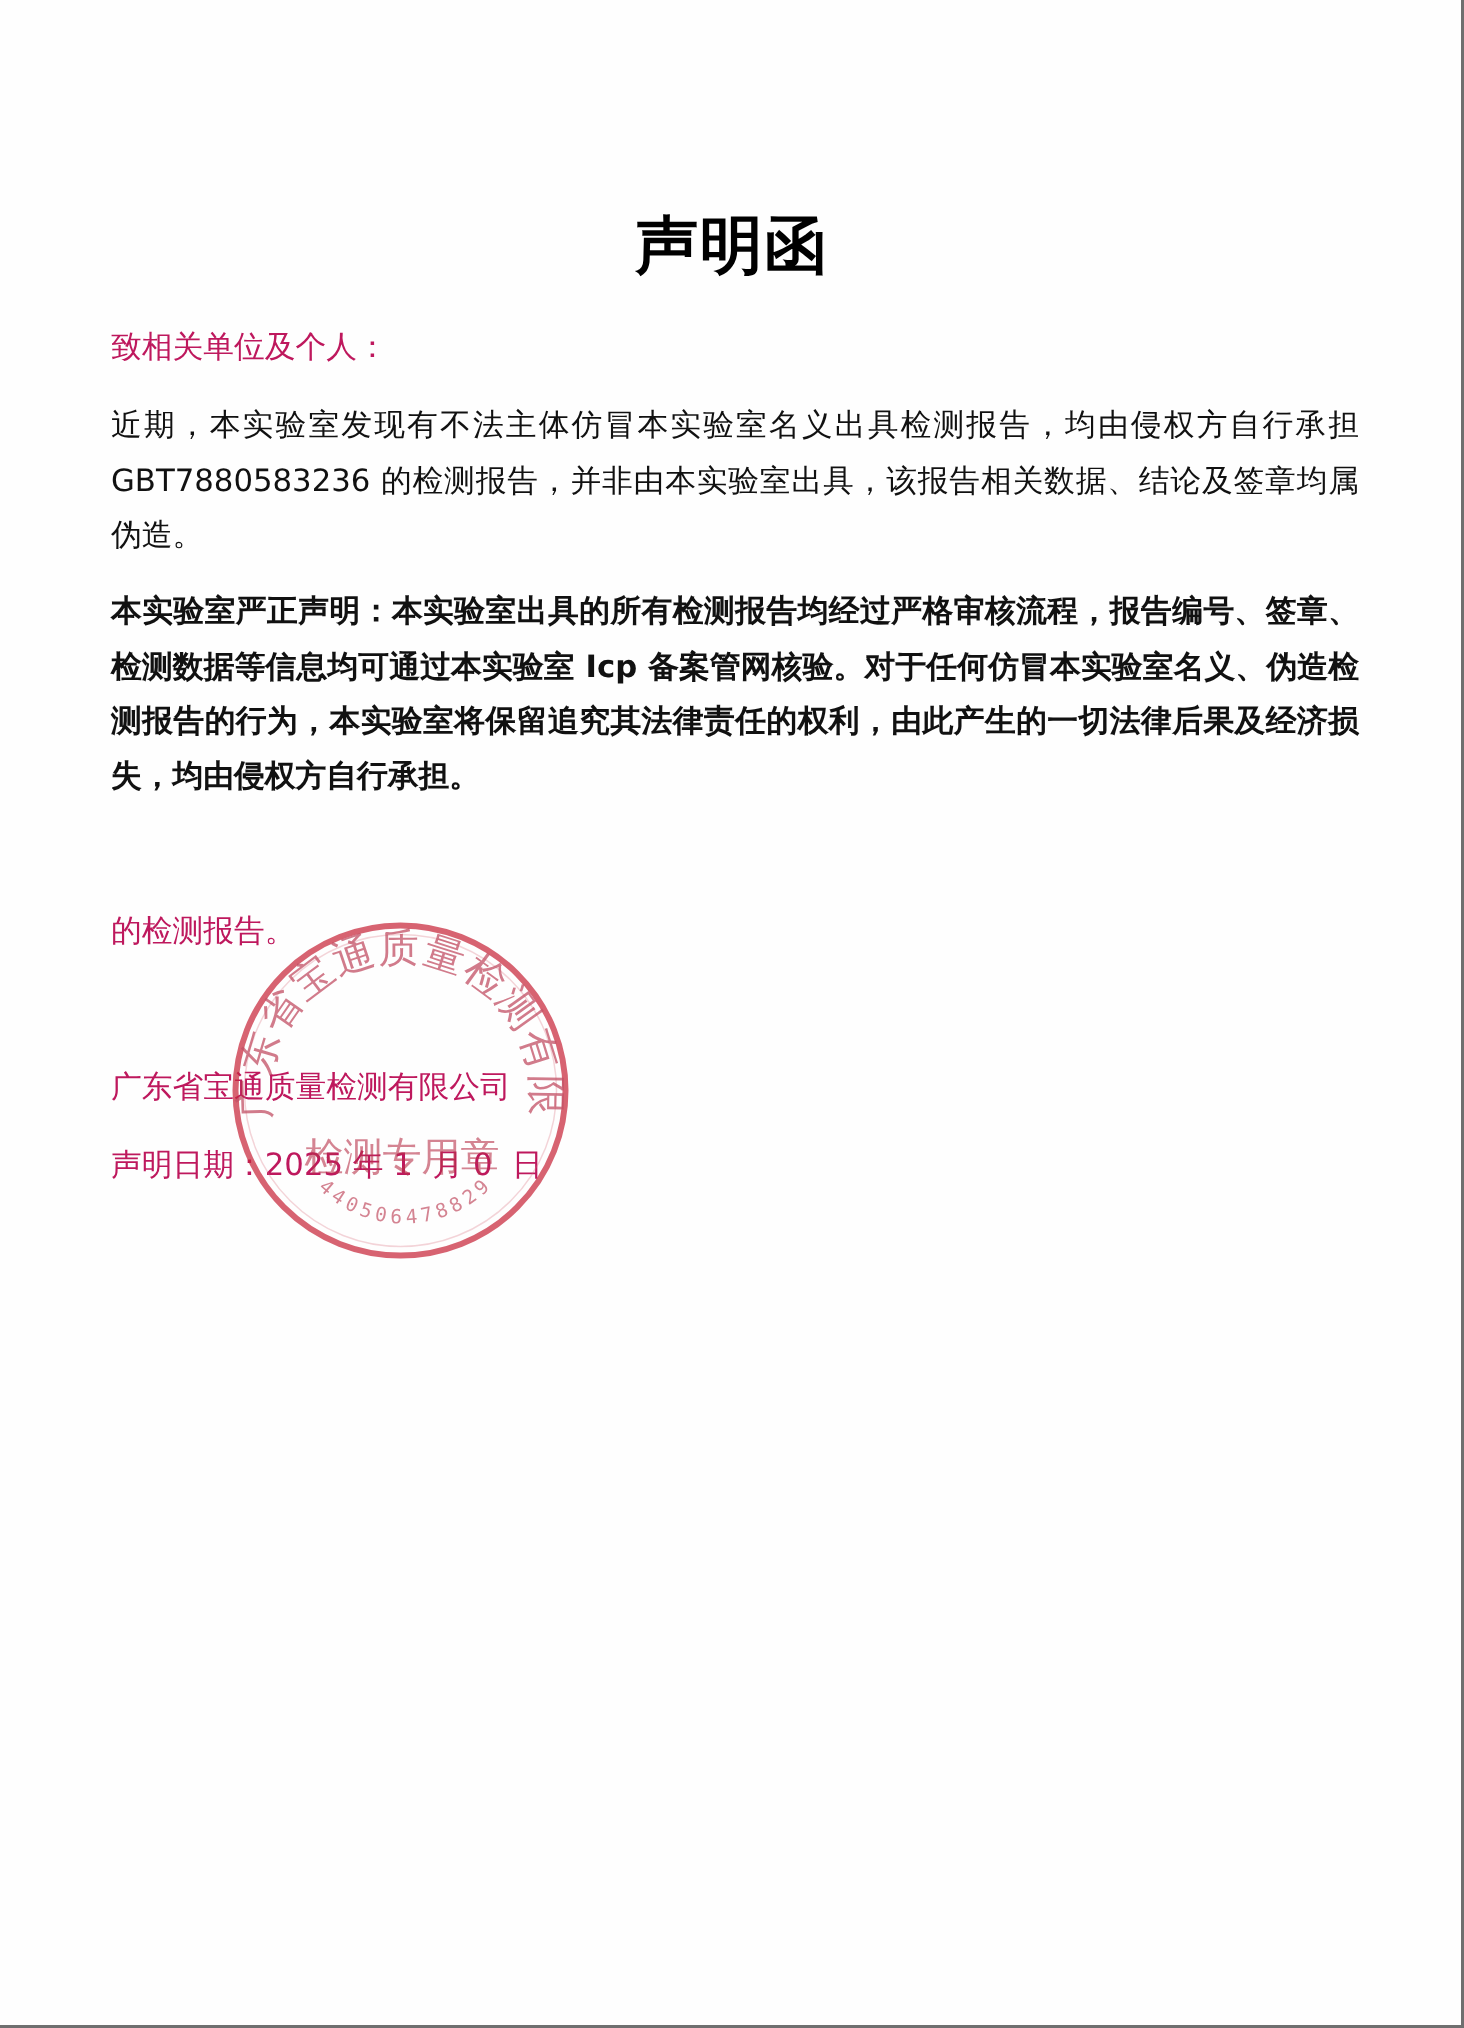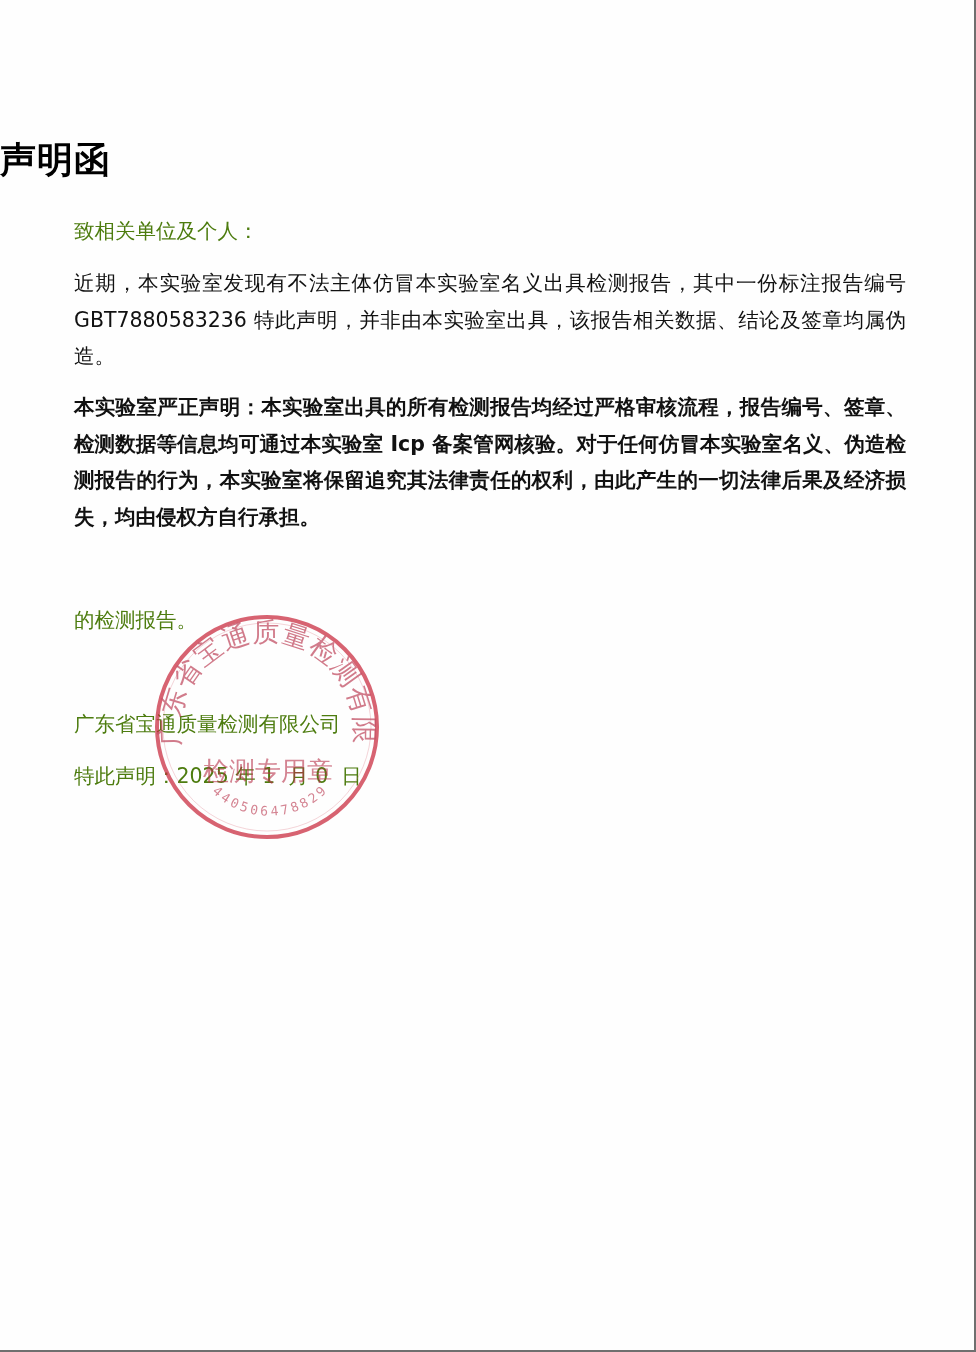--- a/index.html
+++ b/index.html
@@ -23,33 +23,33 @@
       height: 1350px;
       background: #fefefe;
       border-right: 2px solid #6f6f6f;
       border-bottom: 2px solid #6f6f6f;
     }
     .title {
       position: absolute;
       left: 0;
       width: 976px;
       top: 136px;
-      text-align: left;
-      font-size: 36px;
+      text-align: center;
+      font-size: 42px;
       font-weight: bold;
       letter-spacing: 1px;
       color: #000;
     }
     .line {
       position: absolute;
       left: 74px;
       font-size: 20.5px;
       line-height: 36px;
       white-space: nowrap;
-      color: #4d7c0f;
+      color: #be185d;
     }
     .para {
       position: absolute;
       left: 74px;
       width: 832px;
       font-size: 20.5px;
       line-height: 36.5px;
       color: #111;
       text-align: justify;
     }
@@ -73,30 +73,30 @@
   </style>
 </head>
 <body>
 
 <div class="page">
 
   <div class="title">声明函</div>
 
   <div class="line salutation">致相关单位及个人：</div>
 
-  <div class="para para1">近期，本实验室发现有不法主体仿冒本实验室名义出具检测报告，其中一份标注报告编号 GBT7880583236 特此声明，并非由本实验室出具，该报告相关数据、结论及签章均属伪造。</div>
+  <div class="para para1">近期，本实验室发现有不法主体仿冒本实验室名义出具检测报告，均由侵权方自行承担 GBT7880583236 的检测报告，并非由本实验室出具，该报告相关数据、结论及签章均属伪造。</div>
 
   <div class="para para2">本实验室严正声明：本实验室出具的所有检测报告均经过严格审核流程，报告编号、签章、检测数据等信息均可通过本实验室 Icp 备案管网核验。对于任何仿冒本实验室名义、伪造检测报告的行为，本实验室将保留追究其法律责任的权利，由此产生的一切法律后果及经济损失，均由侵权方自行承担。</div>
 
   <div class="line closing">的检测报告。</div>
 
   <div class="line company">广东省宝通质量检测有限公司</div>
 
   <div class="line date">
-    <span>特此声明：</span><span style="white-space:pre;text-align:center;">2025 年 1  月 0  日</span>
+    <span>声明日期：</span><span style="white-space:pre;text-align:center;">2025 年 1  月 0  日</span>
   </div>
 
   <div class="stamp">
     <svg viewBox="0 0 230 230" xmlns="http://www.w3.org/2000/svg">
       <defs>
         <path id="arcTop" d="M 30 140 A 88 88 0 1 1 200 140"></path>
         <path id="arcBottom" d="M 55 175 A 82 82 0 0 0 182 172"></path>
       </defs>
       <circle cx="115" cy="115" r="110" fill="none" stroke="#c8283c" stroke-width="4" opacity="0.85"></circle>
       <circle cx="115" cy="115" r="104" fill="none" stroke="#d9707d" stroke-width="1" opacity="0.35"></circle>

